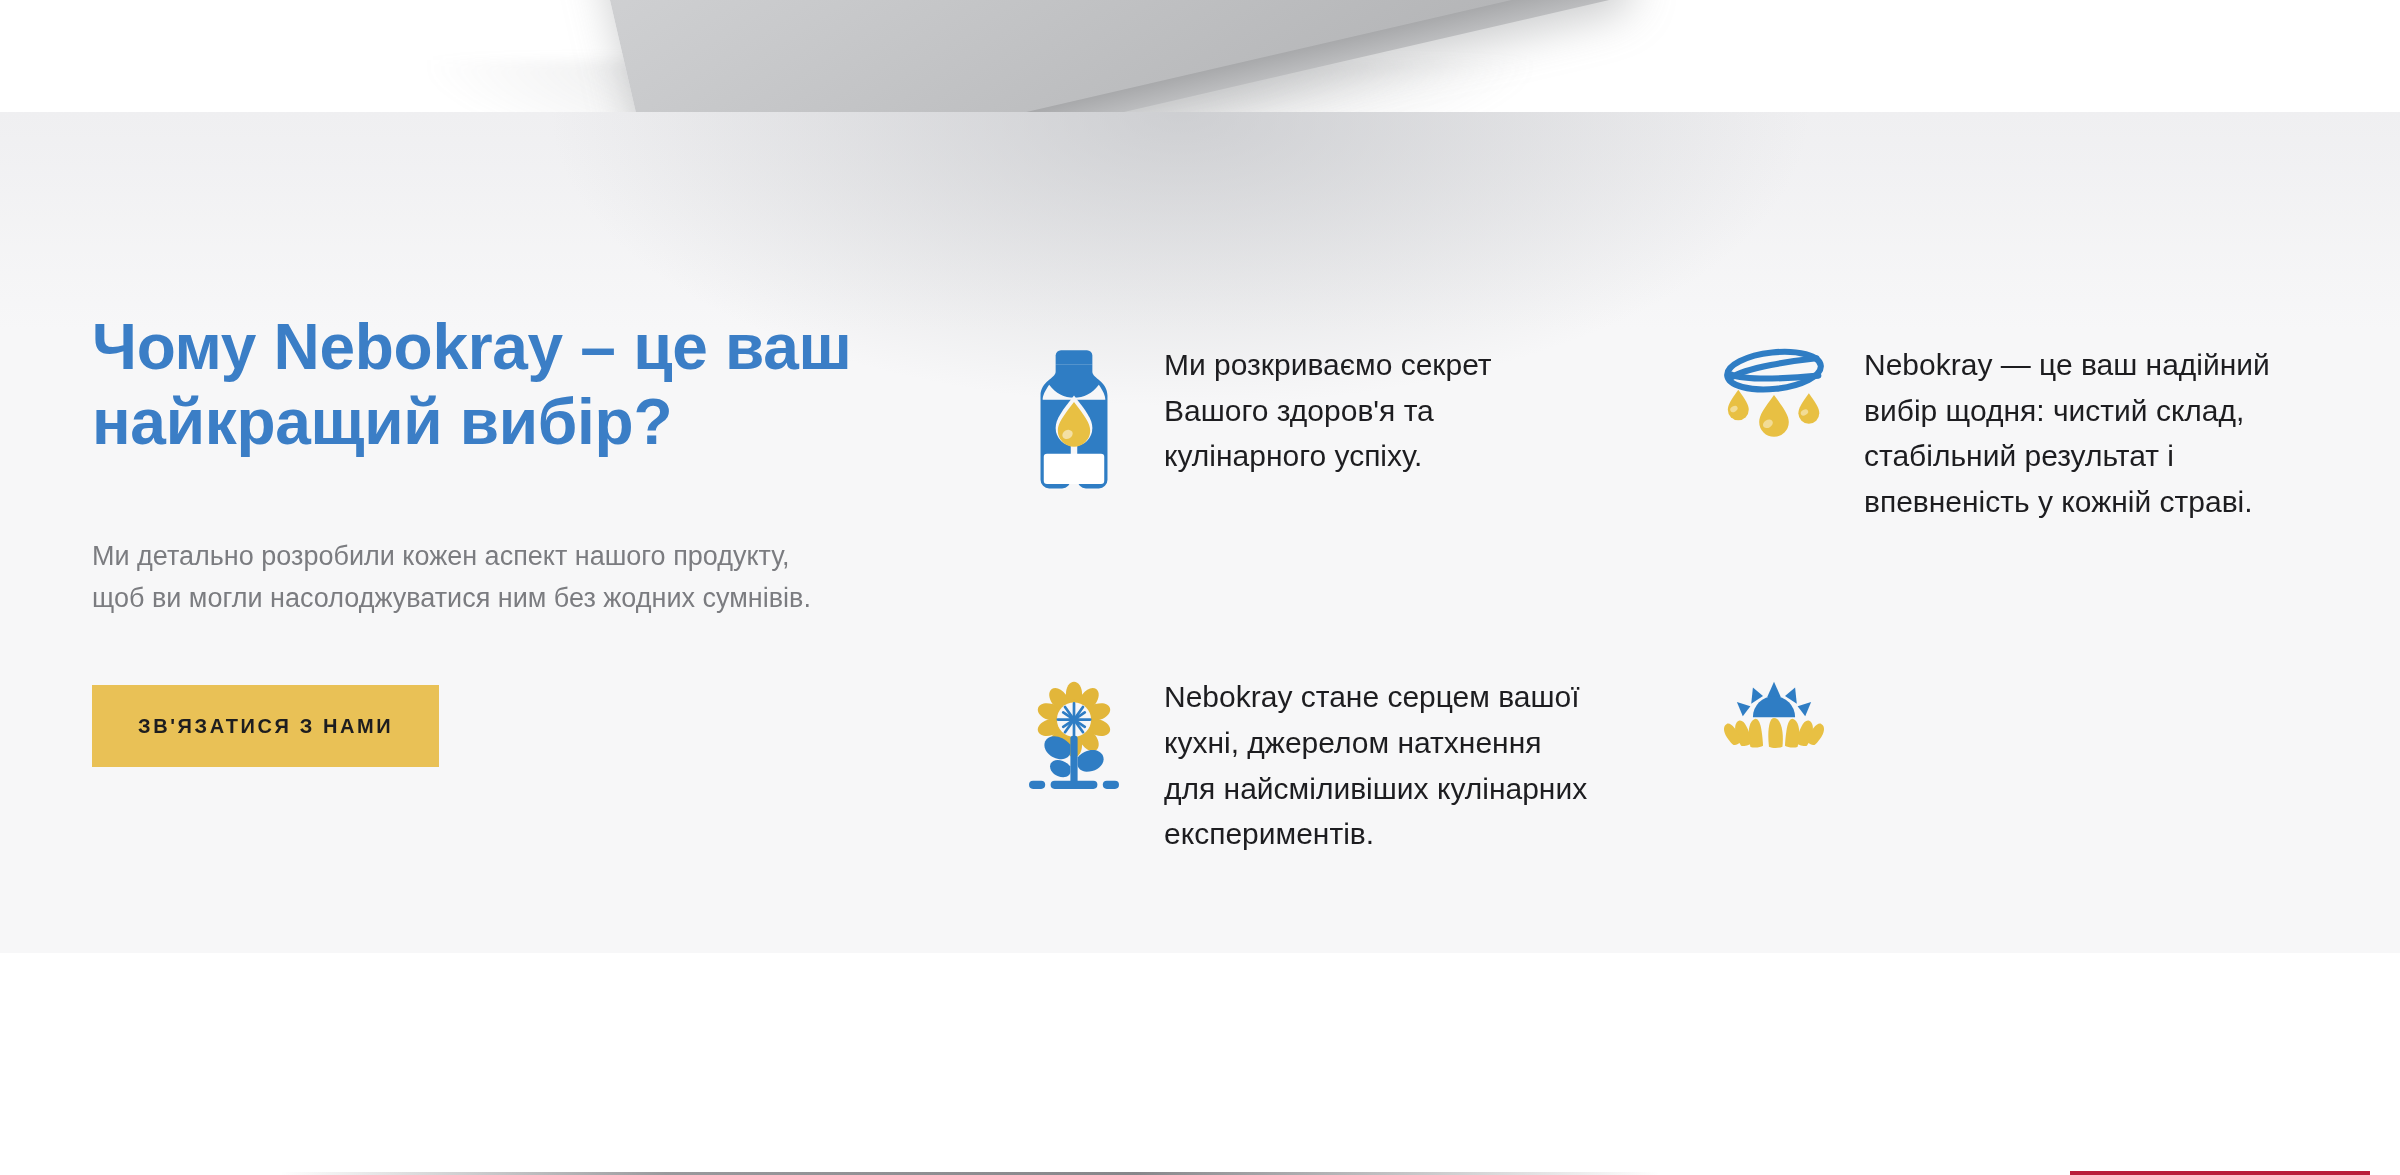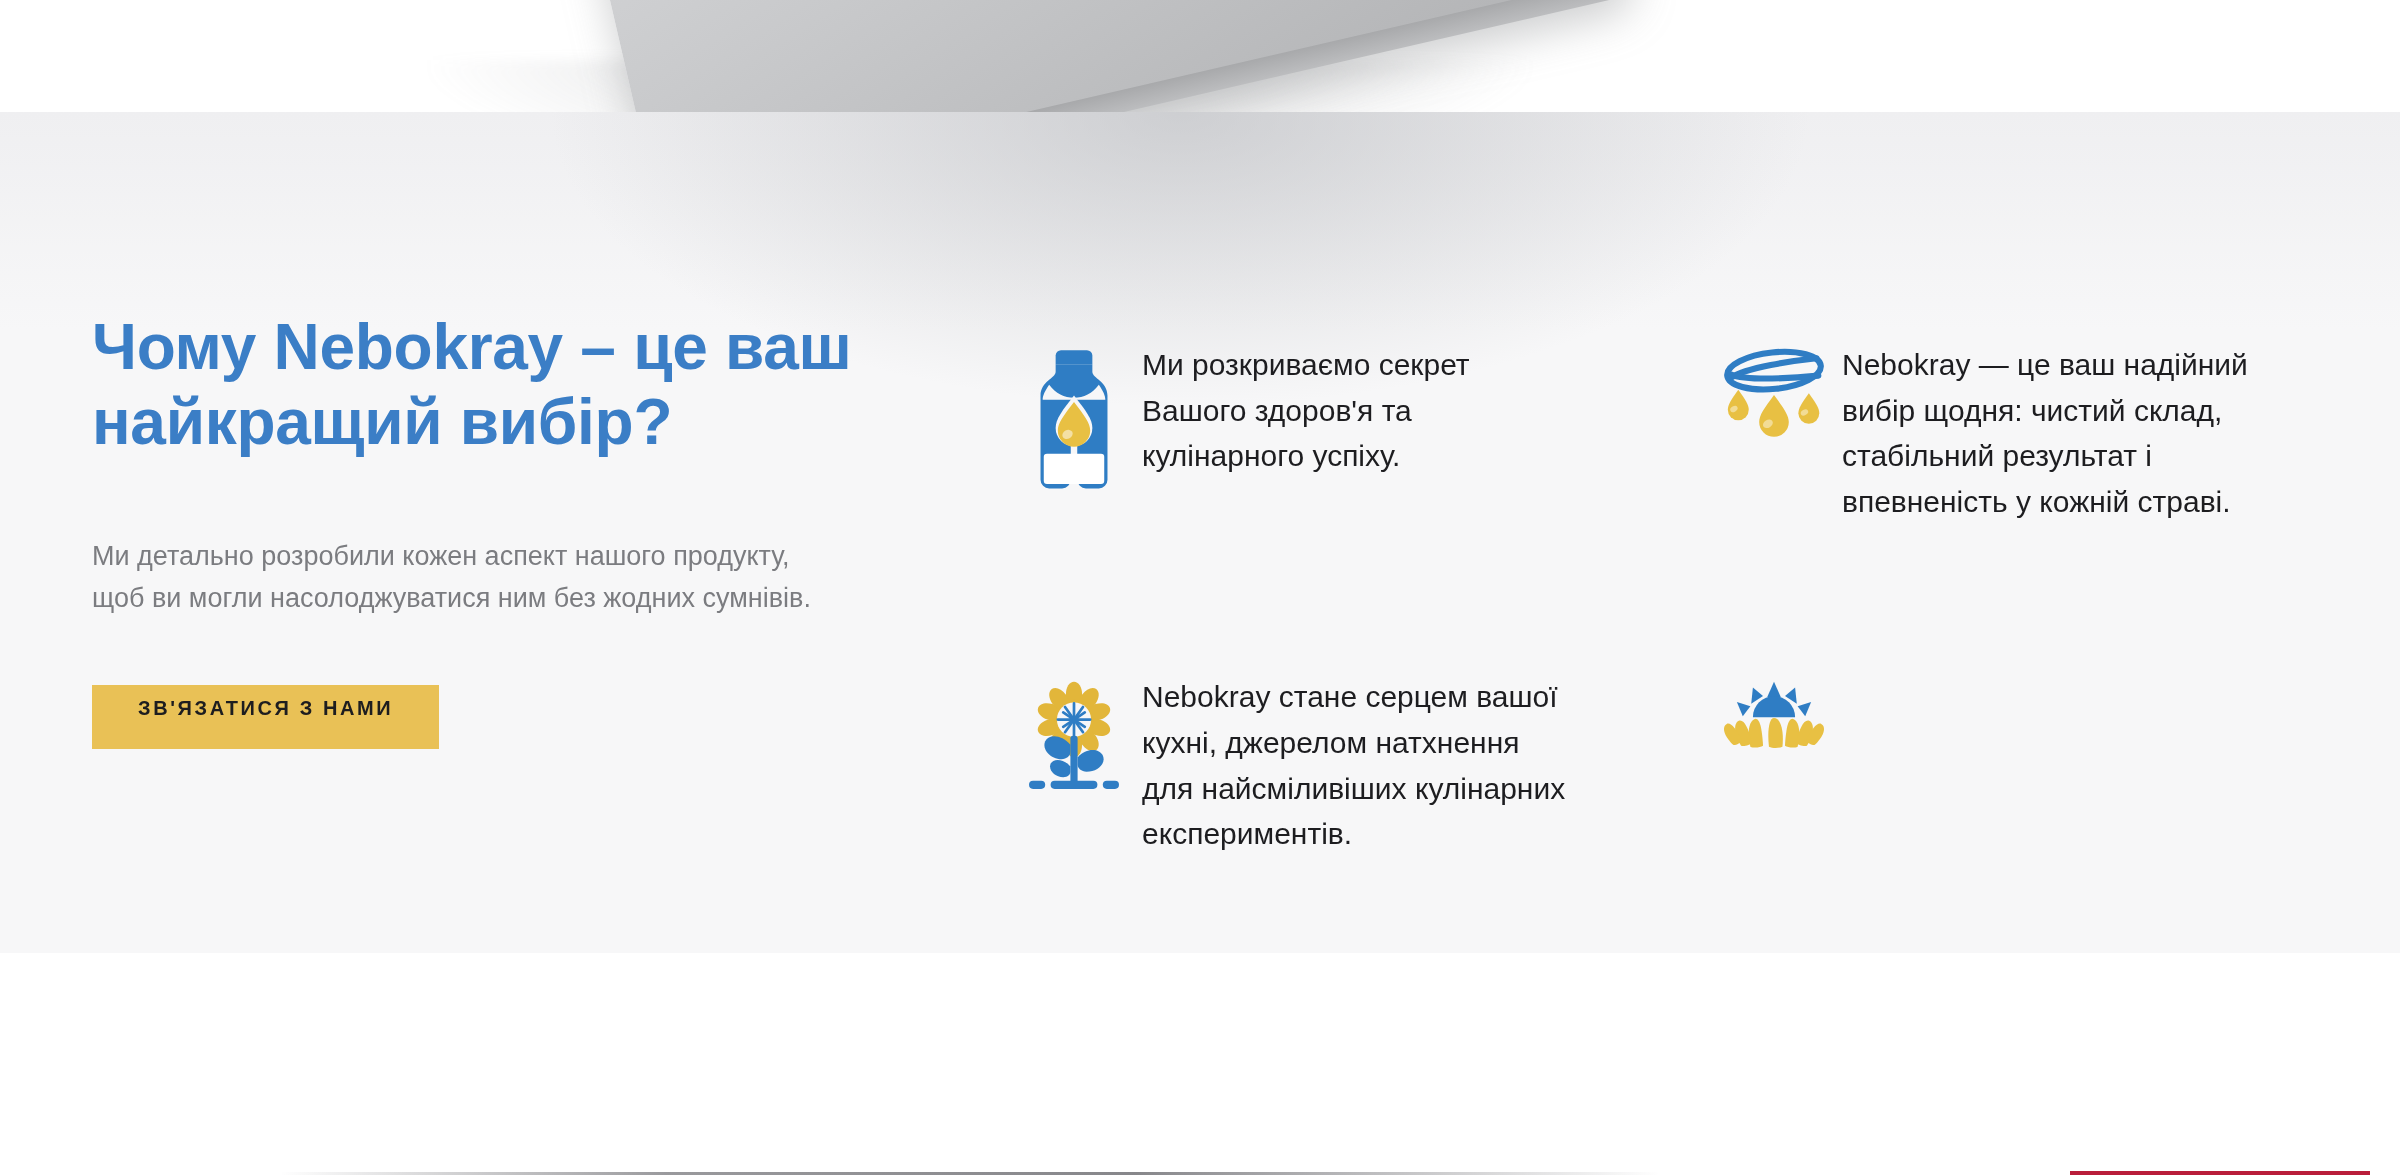--- a/index.html
+++ b/index.html
@@ -63,37 +63,37 @@
     line-height:1.55;
     max-width:740px;
     font-weight:400;
   }
   .cta{
     display:inline-block;
     margin-top:66px;
     background:#e9c156;
     color:#1d1d1f;
     border:none;
-    padding:12px 46px 29px;
+    padding:30px 46px 29px;
     font-family:inherit;
     font-size:20px;
     font-weight:700;
     letter-spacing:2.6px;
     cursor:pointer;
   }
 
   
   .grid{
     position:absolute; left:1020px; top:230px;
     width:1340px;
     display:grid;
     grid-template-columns:700px 640px;
     row-gap:150px;
   }
-  .feature{ display:flex; gap:14px; align-items:flex-start; }
+  .feature{ display:flex; gap:36px; align-items:flex-start; }
   .f-icon{ flex:0 0 108px; width:108px; padding-top:6px; }
   .f-icon svg{ display:block; width:108px; height:auto; }
   .f-text{
     color:#1d1d20;
     font-size:30px;
     line-height:1.52;
     font-weight:500;
     max-width:430px;
   }
 

